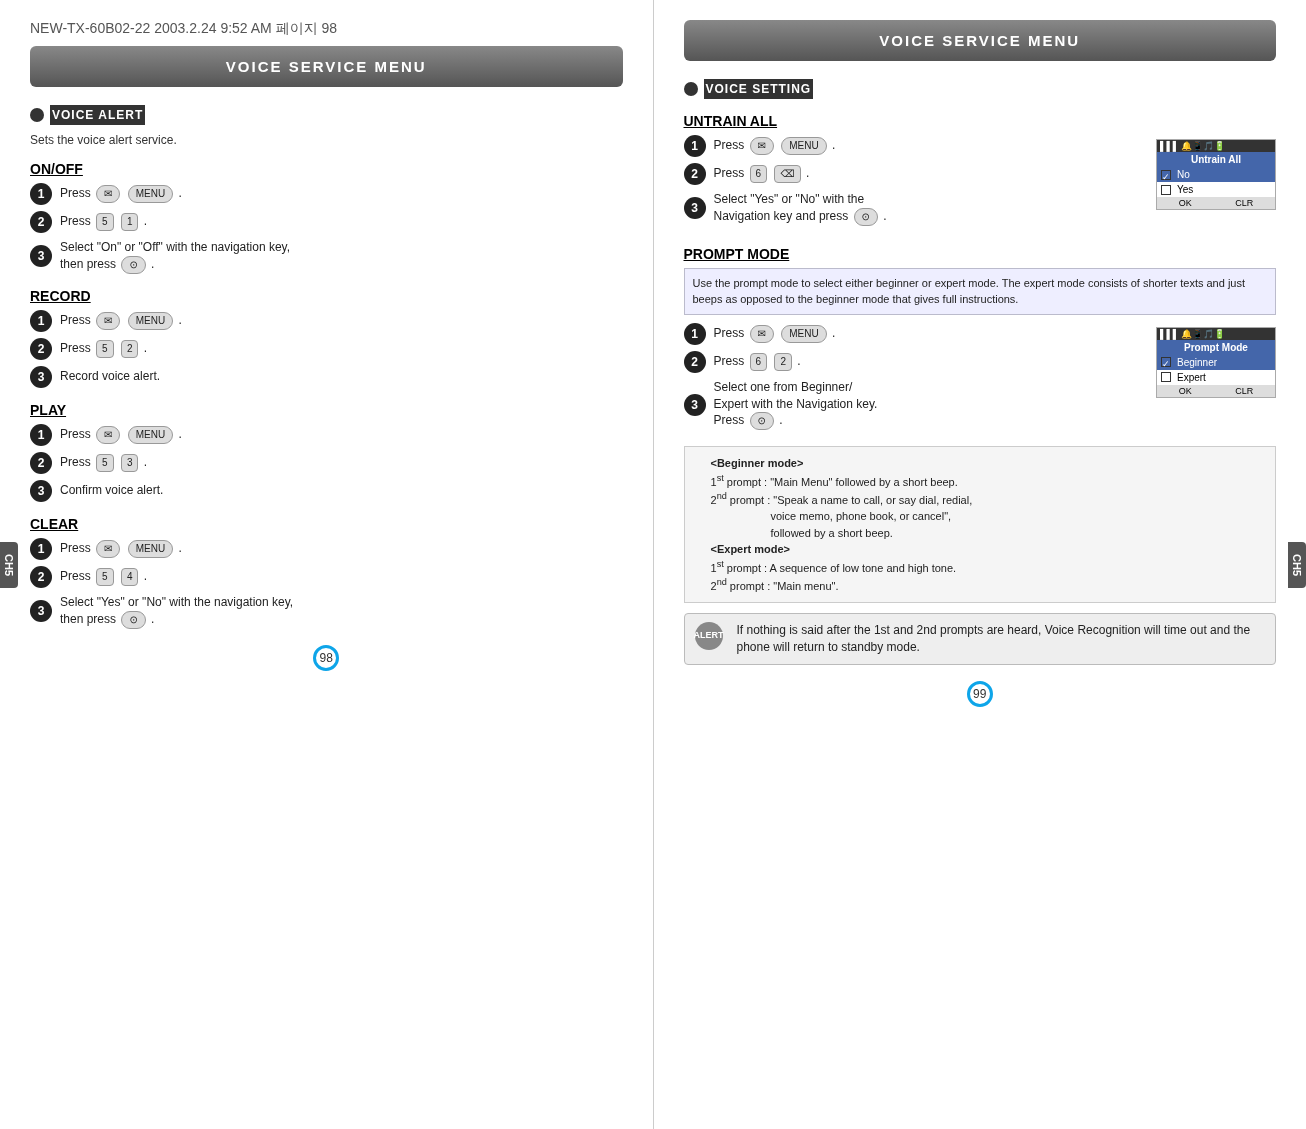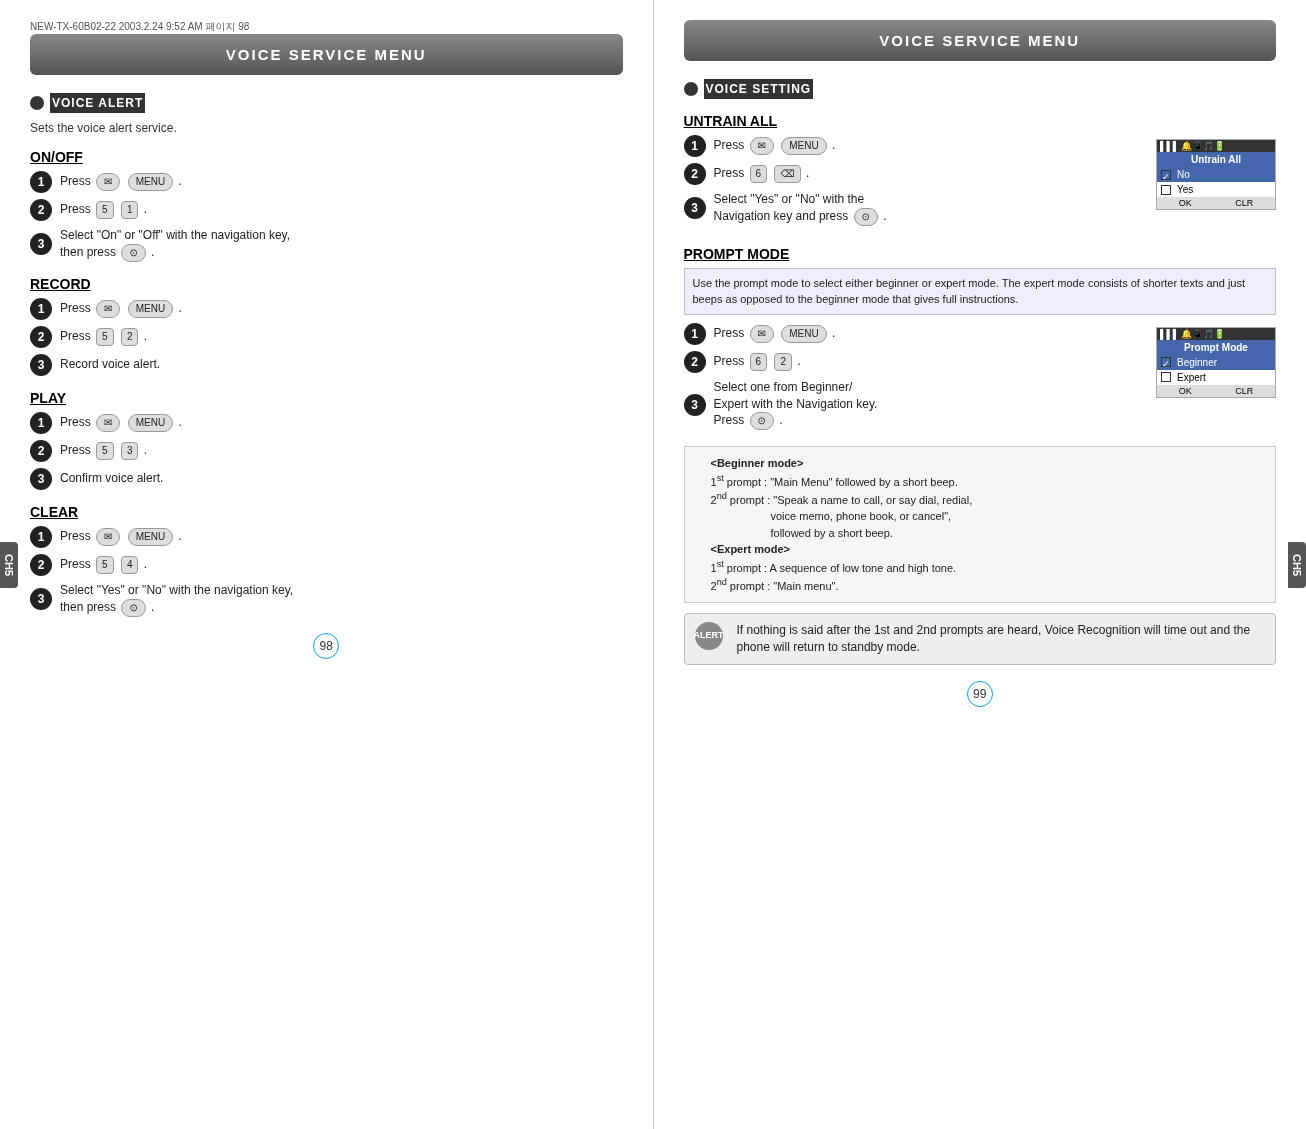--- a/index.html
+++ b/index.html
@@ -279,34 +279,35 @@
 
     
     .page-num {
       text-align: center;
       font-size: 12px;
       margin-top: 16px;
       color: #333;
     }
 
     .page-num-circle {
-      border: 1px solid #0ea5e9;
+      border: 3px solid #0ea5e9;
       border-radius: 50%;
       width: 26px;
       height: 26px;
       display: inline-flex;
       align-items: center;
       justify-content: center;
       font-size: 12px;
     }
 
     
     .doc-header {
-      font-size: 10px;
+      font-size: 14px;
       color: #555;
+      margin-bottom: 8px;
     }
 
     .checkbox-icon {
       display: inline-block;
       width: 10px;
       height: 10px;
       border: 1px solid #333;
       margin-right: 2px;
       vertical-align: middle;
     }

